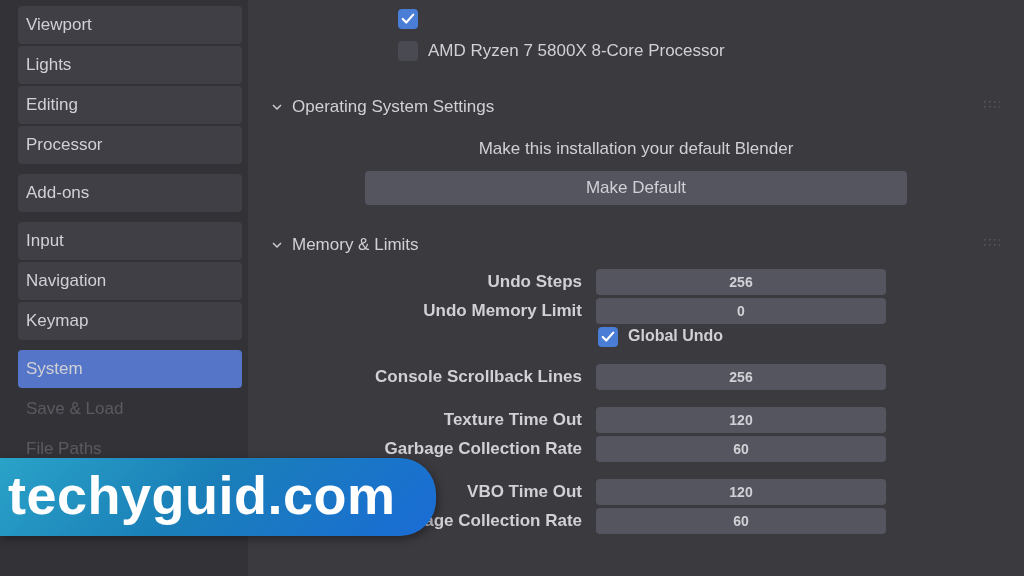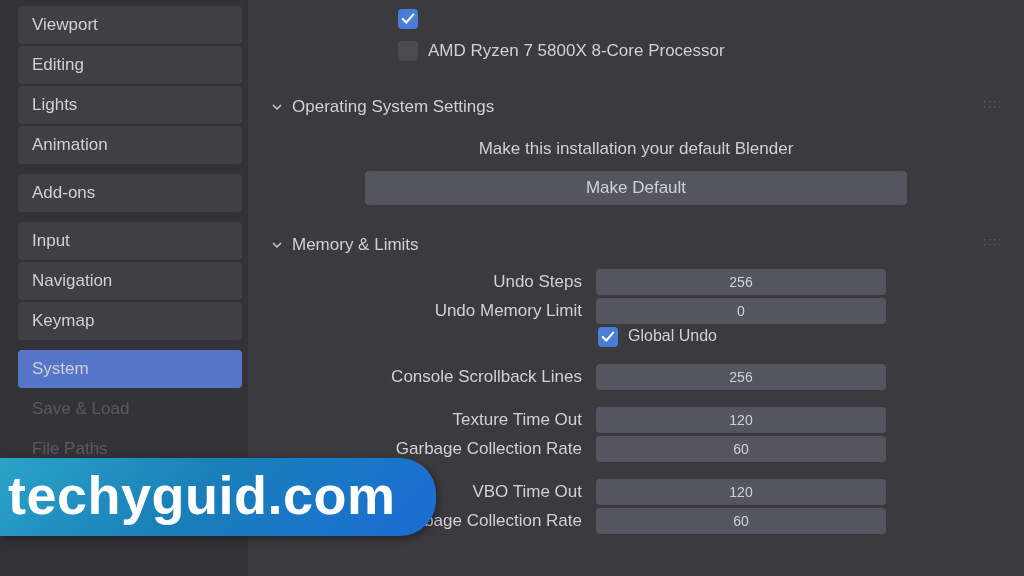--- a/index.html
+++ b/index.html
@@ -28,21 +28,21 @@
   
   .sidebar{
     width:248px;
     background:var(--bg-panel);
     padding:0 6px 0 18px;
     display:flex;flex-direction:column;gap:2px;
   }
   .sb-top-gap{height:4px}
   .sb-item{
     background:var(--bg-sidebar-item);
-    padding:9px 14px;
+    padding:9px 8px;
     font-size:17px;
     border-radius:4px;
     cursor:pointer;
   }
   .sb-item.active{background:var(--accent)}
   .sb-item.dim{color:var(--text-muted);background:transparent;opacity:.45}
   .sb-gap{height:6px}
   
   .main{flex:1;padding:0 18px 0 18px;overflow:hidden}
   .devices{padding-left:120px;margin-top:3px}
@@ -82,20 +82,21 @@
     text-align:center;
     padding:7px 0;
     font-size:17px;
     border-radius:4px;
     cursor:pointer;
   }
   
   .field-row{
     display:flex;align-items:center;
     padding:1.5px 0;
+    font-weight:bold;
   }
   .field-label{
     flex:0 0 330px;
     text-align:right;
     padding-right:14px;
     font-size:17px;
   }
   .field-input{
     width:290px;
     background:var(--bg-input);
@@ -125,23 +126,23 @@
     box-shadow:2px 3px 8px rgba(0,0,0,.35);
   }
 </style>
 </head>
 <body>
 
 <div class="layout">
   <aside class="sidebar">
     <div class="sb-top-gap"></div>
     <div class="sb-item">Viewport</div>
+    <div class="sb-item">Lights</div>
     <div class="sb-item">Editing</div>
-    <div class="sb-item">Lights</div>
-    <div class="sb-item">Animation</div>
+    <div class="sb-item">Processor</div>
     <div class="sb-gap"></div>
     <div class="sb-item">Add-ons</div>
     <div class="sb-gap"></div>
     <div class="sb-item">Input</div>
     <div class="sb-item">Navigation</div>
     <div class="sb-item">Keymap</div>
     <div class="sb-gap"></div>
     <div class="sb-item active">System</div>
     <div class="sb-item dim">Save &amp; Load</div>
     <div class="sb-item dim">File Paths</div>

